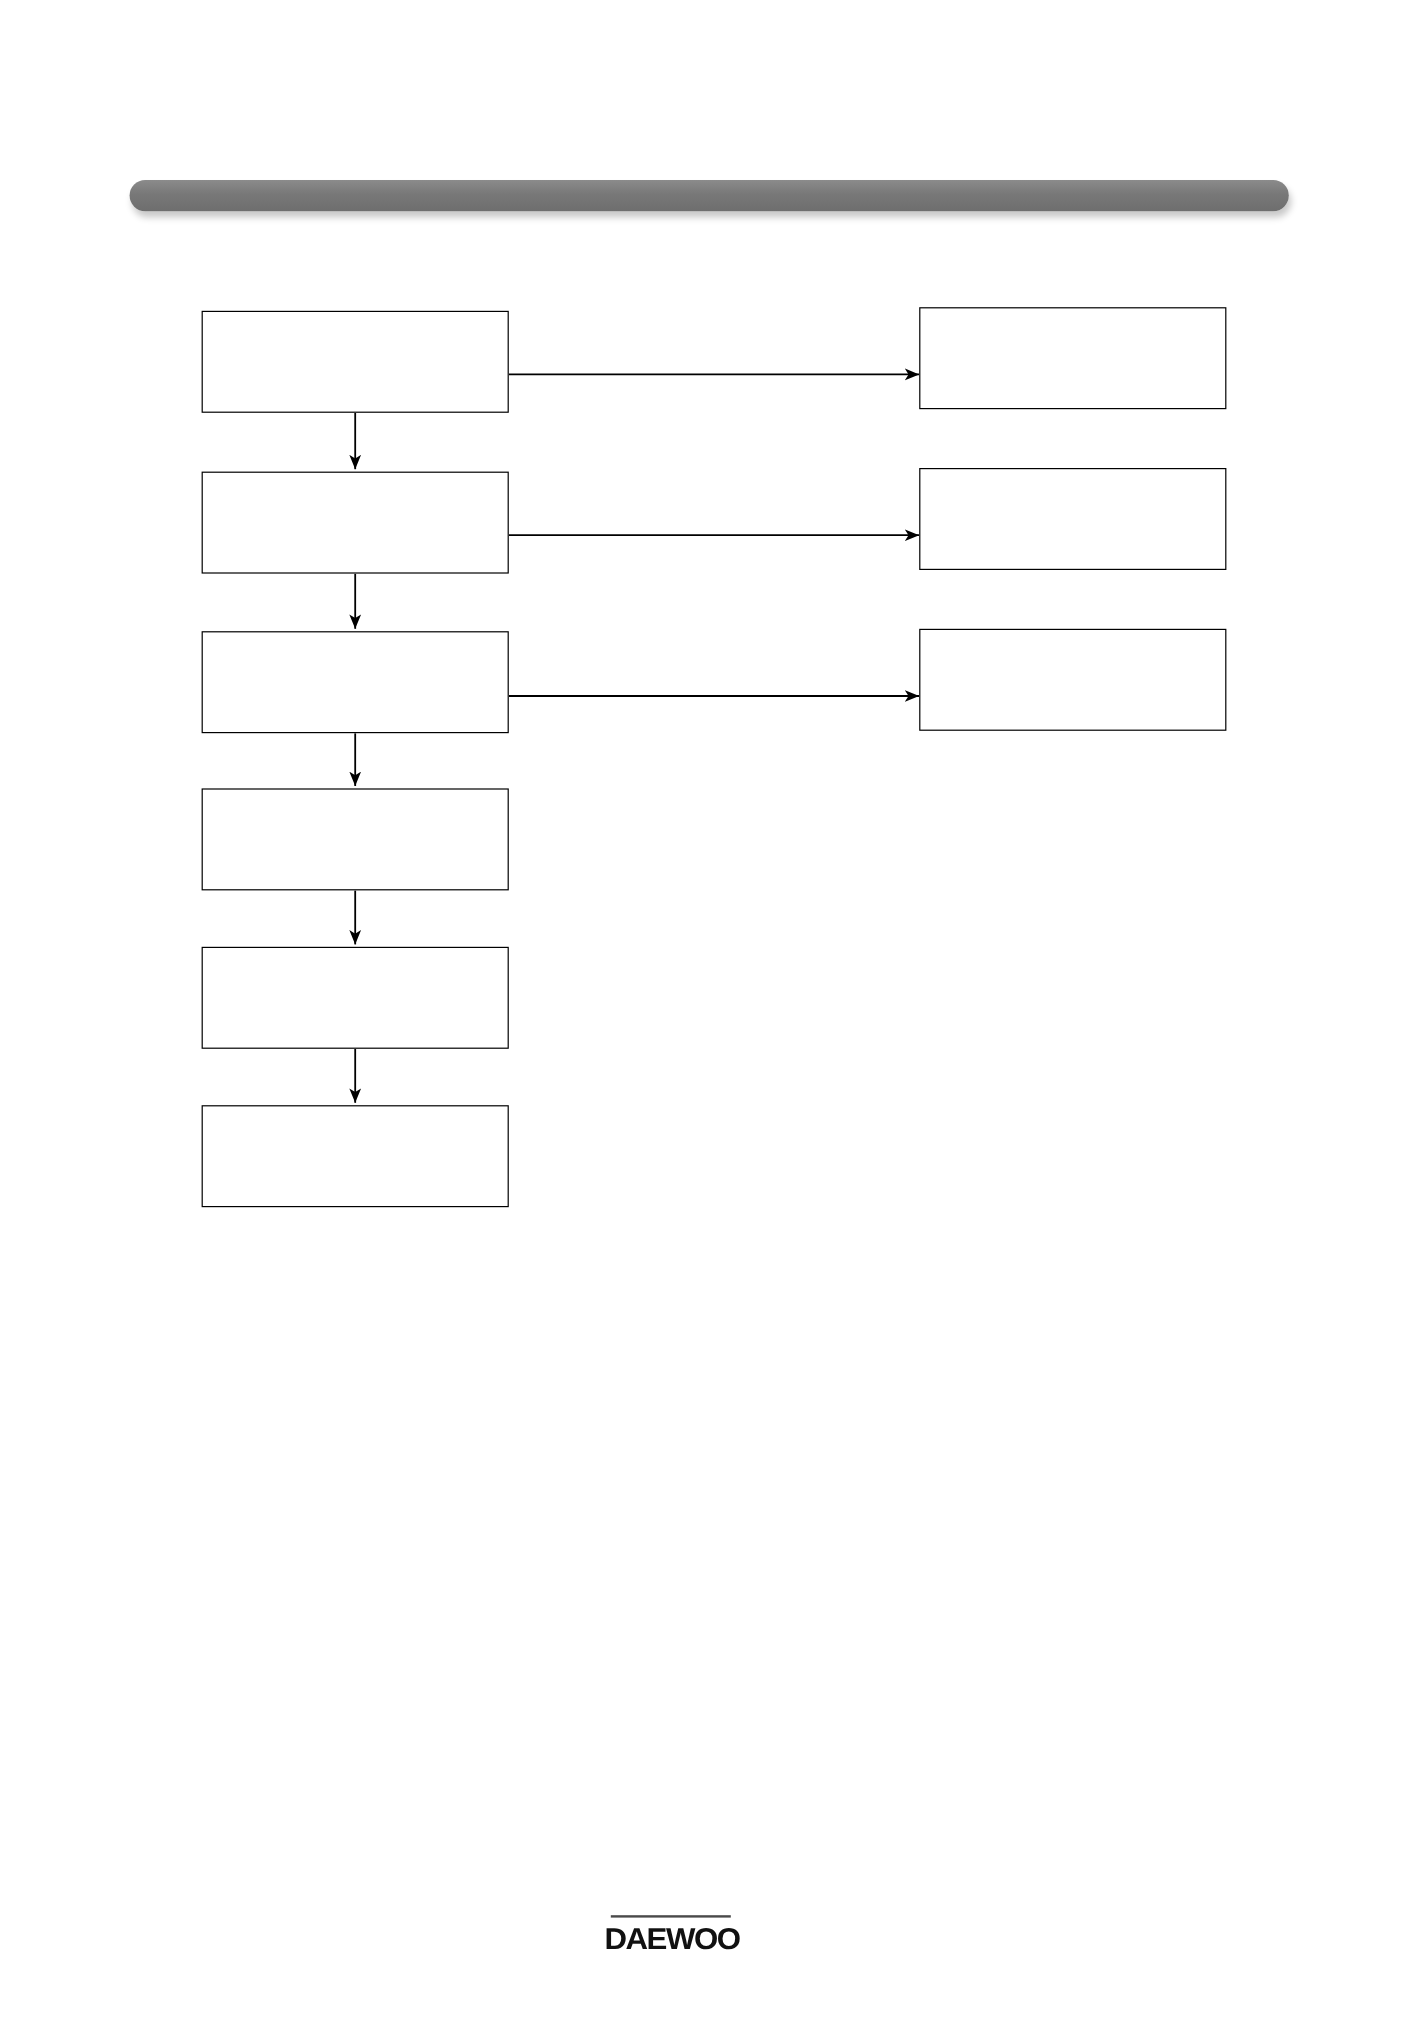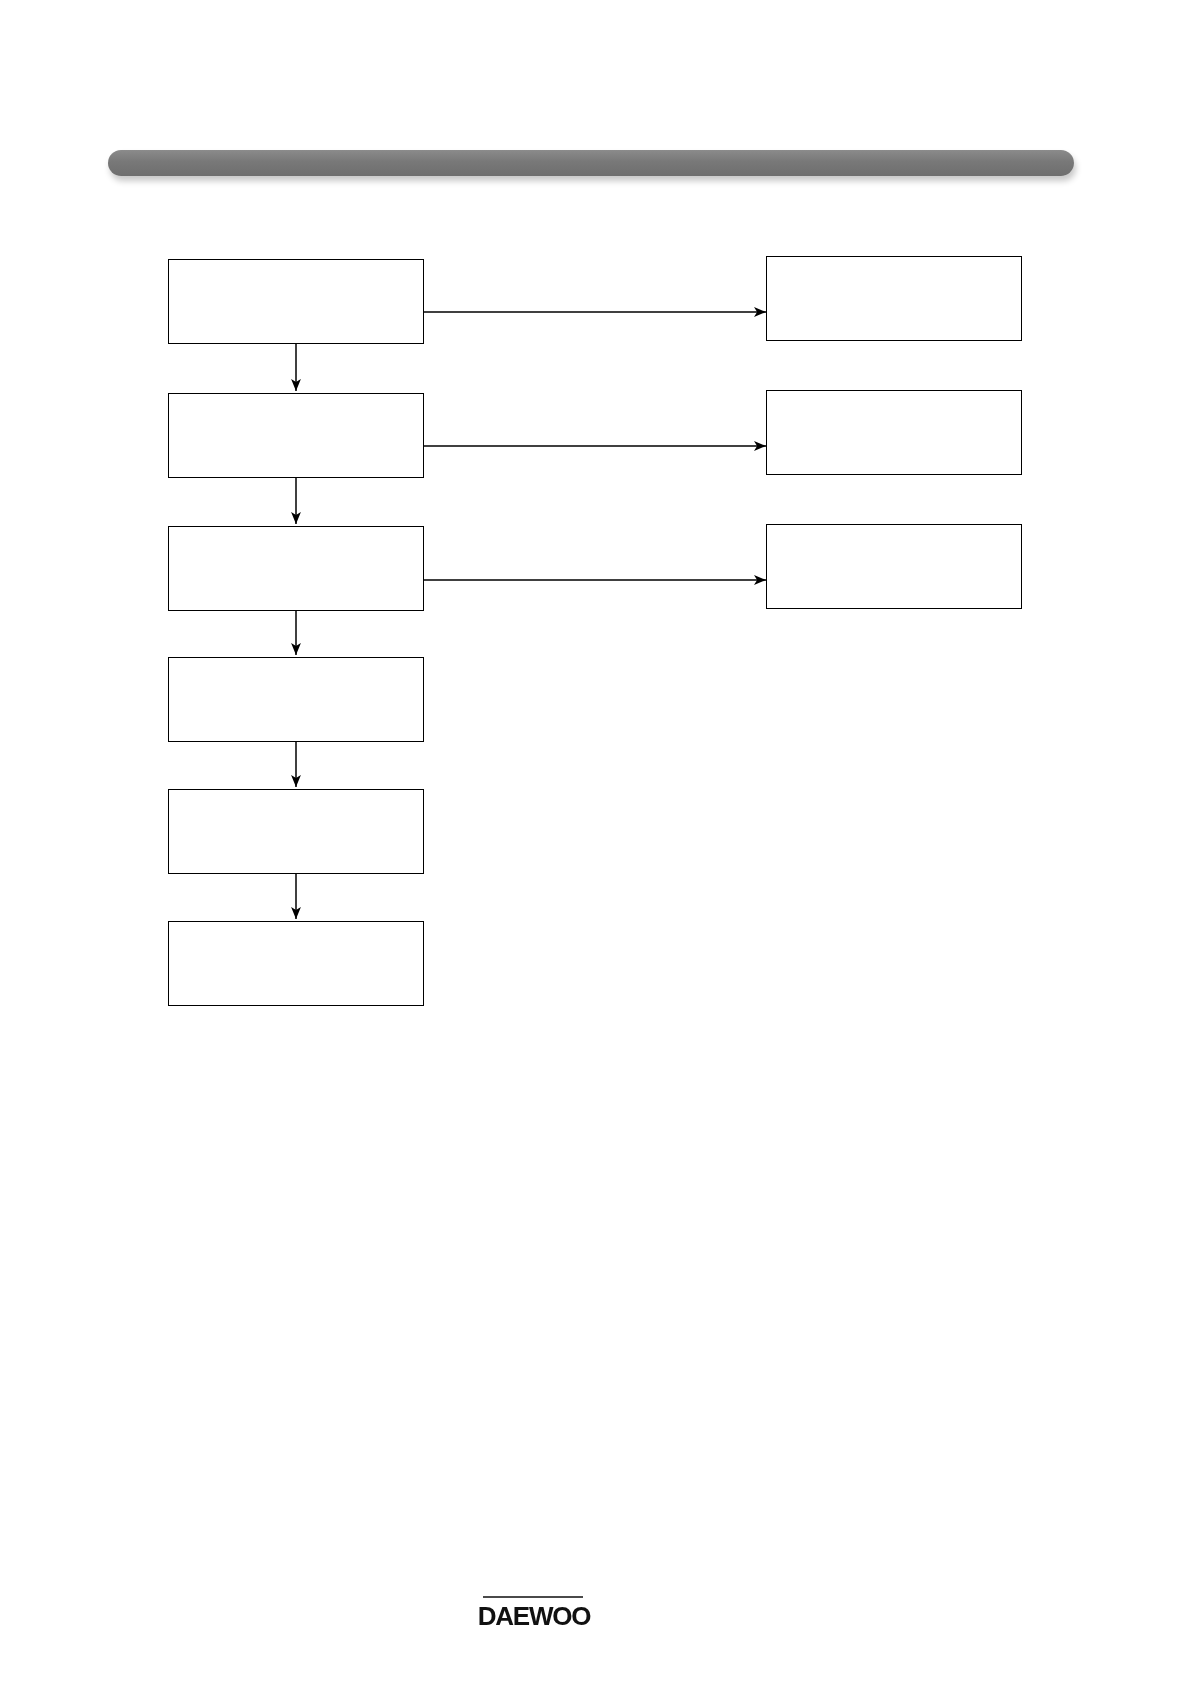--- a/index.html
+++ b/index.html
@@ -80,21 +80,21 @@
     left: 0;
     top: 0;
     width: 1190px;
     height: 1682px;
     pointer-events: none;
   }
 
   
   .footer-logo {
     position: absolute;
-    left: 479px;
+    left: 505px;
     top: 1596px;
     width: 110px;
     height: 40px;
   }
   .footer-logo .rule {
     position: absolute;
     left: 4px;
     top: 0;
     width: 100px;
     height: 2px;

